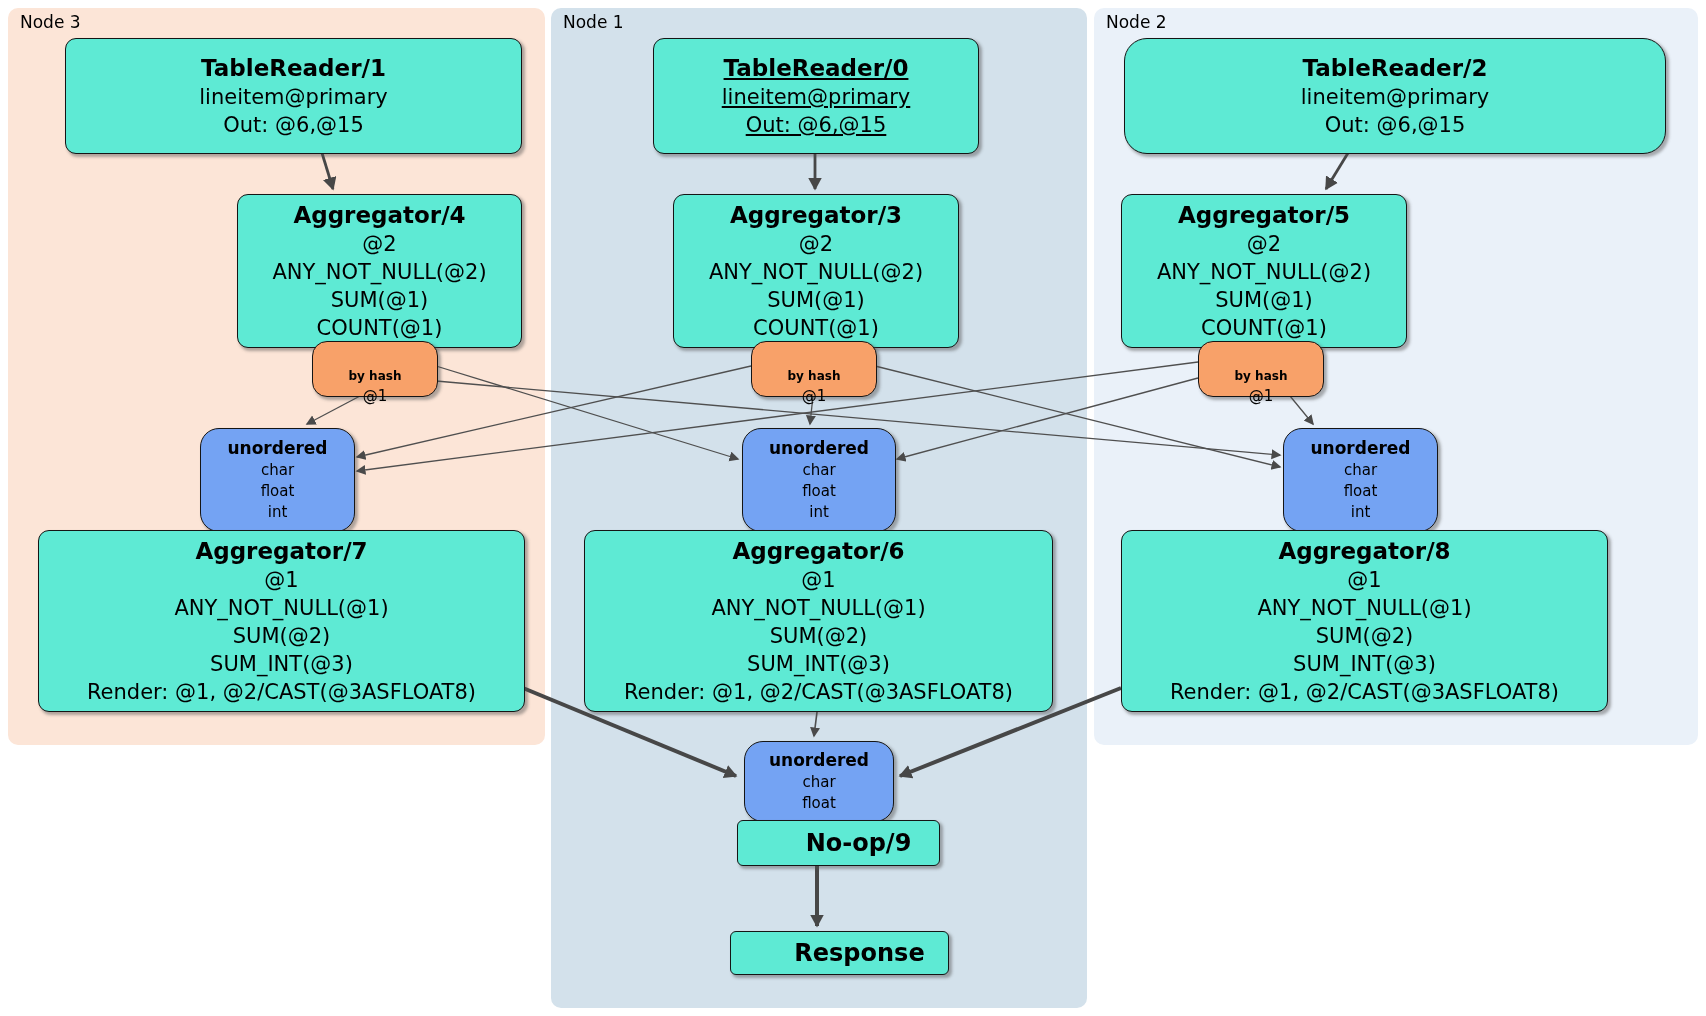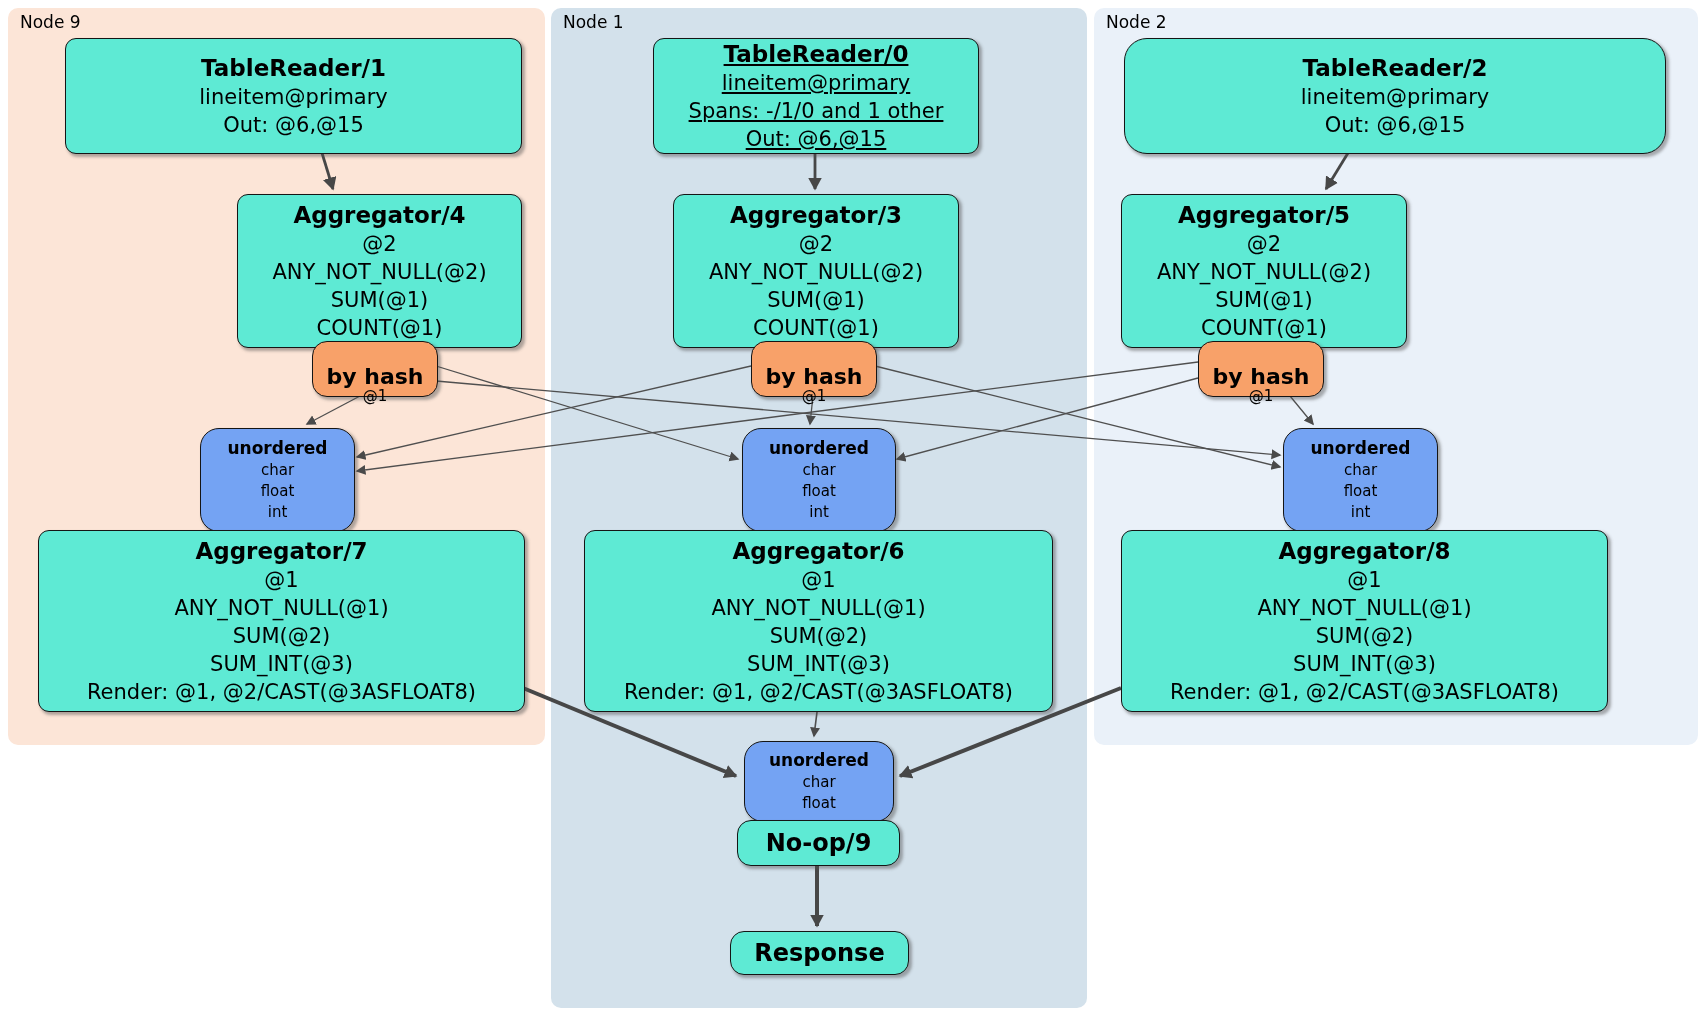--- a/index.html
+++ b/index.html
@@ -18,37 +18,37 @@
     position:absolute; background:#5eead4; border:1.6px solid #151515;
     border-radius:11px; box-shadow:2.5px 2.5px 3px rgba(80,80,80,.45);
     display:flex; flex-direction:column; align-items:center; justify-content:center;
     text-align:center; z-index:2; font-size:21px; line-height:28px; white-space:nowrap;
   }
   .box .title { font-weight:bold; font-size:23px; line-height:30px; }
   .router {
     background:#F8A169; border-radius:15px; z-index:3;
     font-size:15px; line-height:18px;
   }
-  .router .title { font-size:22px; line-height:21px;margin-top:32px; }
+  .router .title { font-size:12px; line-height:21px;margin-top:32px; }
   .sync {
     background:#74A3F3; border-radius:19px; z-index:2;
     font-size:15px; line-height:21px;
   }
   .sync .title { font-size:17px; line-height:23px;text-align:center; }
-  .terminal { border-radius:14px; }
+  .terminal { border-radius:6px;padding-left:40px; }
   .terminal .title { font-size:24px; line-height:30px; }
 </style>
 </head>
 <body>
 
 <div class="region" style="left:8px;top:8px;width:537px;height:737px;background:#FCE5D7;"></div>
 <div class="region" style="left:551px;top:8px;width:536px;height:1000px;background:#D3E1EB;"></div>
 <div class="region" style="left:1094px;top:8px;width:604px;height:737px;background:#EAF1F9;"></div>
 
-<div class="region-label" style="left:20px;top:12px;">Node 9</div>
+<div class="region-label" style="left:20px;top:12px;">Node 3</div>
 <div class="region-label" style="left:563px;top:12px;">Node 1</div>
 <div class="region-label" style="left:1106px;top:12px;">Node 2</div>
 
 <svg id="edges" width="1706" height="1016" viewBox="0 0 1706 1016">
   <defs>
     <marker id="ah-s" markerUnits="userSpaceOnUse" markerWidth="12" markerHeight="12" refX="8.5" refY="5" orient="auto">
       <path d="M0,0 L10,5 L0,10 z" fill="#4a4a4a"></path>
     </marker>
     <marker id="ah-l" markerUnits="userSpaceOnUse" markerWidth="18" markerHeight="16" refX="11.5" refY="7" orient="auto">
       <path d="M0,0 L13,7 L0,14 z" fill="#474747"></path>
@@ -103,21 +103,20 @@
   <div>@1</div>
   <div>ANY_NOT_NULL(@1)</div>
   <div>SUM(@2)</div>
   <div>SUM_INT(@3)</div>
   <div>Render: @1, @2/CAST(@3ASFLOAT8)</div>
 </div>
 
 <div class="box" style="left:653px;top:38px;width:324px;height:114px;text-decoration:underline;">
   <div class="title">TableReader/0</div>
   <div>lineitem@primary</div>
-  <div>Spans: -/1/0 and 1 other</div>
   <div>Out: @6,@15</div>
 </div>
 <div class="box" style="left:673px;top:194px;width:284px;height:152px;">
   <div class="title">Aggregator/3</div>
   <div>@2</div>
   <div>ANY_NOT_NULL(@2)</div>
   <div>SUM(@1)</div>
   <div>COUNT(@1)</div>
 </div>
 <div class="box router" style="left:751px;top:341px;width:124px;height:54px;">

